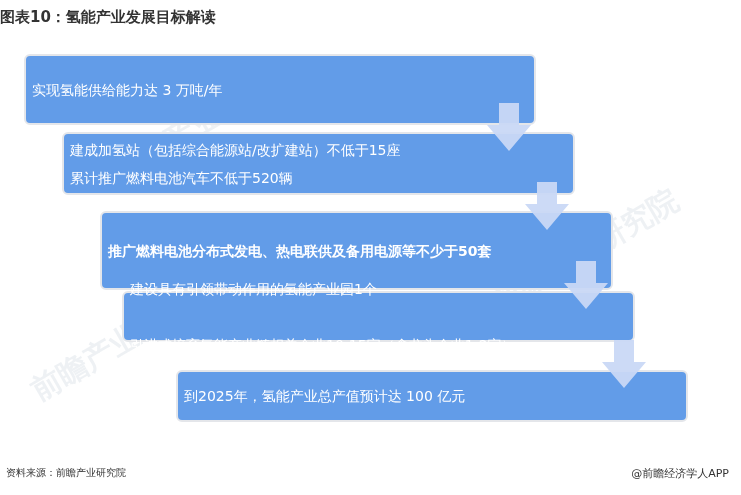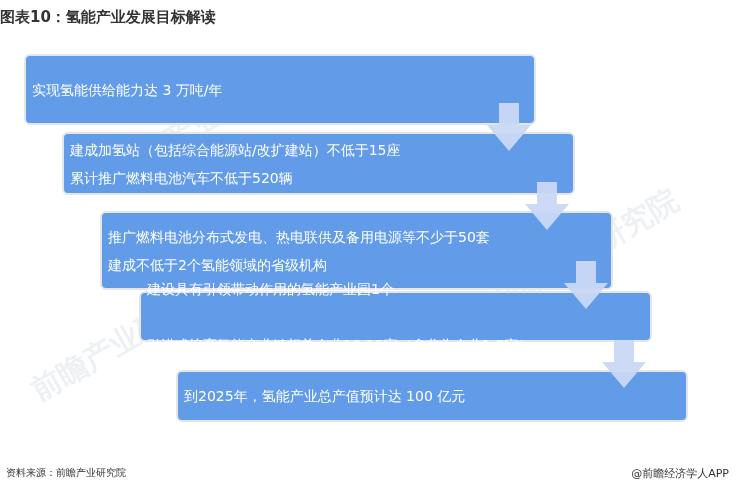--- a/index.html
+++ b/index.html
@@ -28,26 +28,25 @@
 
 <div class="box" style="left:24px; top:54px; width:512px; height:71px;">
   <div class="line">实现氢能供给能力达 3 万吨/年</div>
 </div>
 
 <div class="box" style="left:62px; top:132px; width:513px; height:63px;">
   <div class="line">建成加氢站（包括综合能源站/改扩建站）不低于15座</div>
   <div class="line">累计推广燃料电池汽车不低于520辆</div>
 </div>
 
-<div class="box" style="left:100px; top:211px; width:513px; height:79px;">
+<div class="box" style="left:100px; top:211px; width:513px; height:79px;font-weight:bold;">
   <div class="line">推广燃料电池分布式发电、热电联供及备用电源等不少于50套</div>
-  <div class="line">建成不低于2个氢能领域的省级机构</div>
 </div>
 
-<div class="box" style="left:139px; top:291px; width:513px; height:51px;gap:28px;">
+<div class="box" style="left:122px; top:291px; width:513px; height:51px;gap:28px;">
   <div class="line">建设具有引领带动作用的氢能产业园1个</div>
   <div class="line">引进或培育氢能产业链相关企业10-15家（含龙头企业1-2家）</div>
 </div>
 
 <div class="box" style="left:176px; top:370px; width:512px; height:52px;">
   <div class="line">到2025年，氢能产业总产值预计达 100 亿元</div>
 </div>
 
 <svg class="arrow" style="left:487px; top:103px;" viewBox="0 0 44 48">
   <polygon points="12,0 32,0 32,22 44,22 22,48 0,22 12,22" fill="#c9d8f5" fill-opacity="0.95"></polygon>

